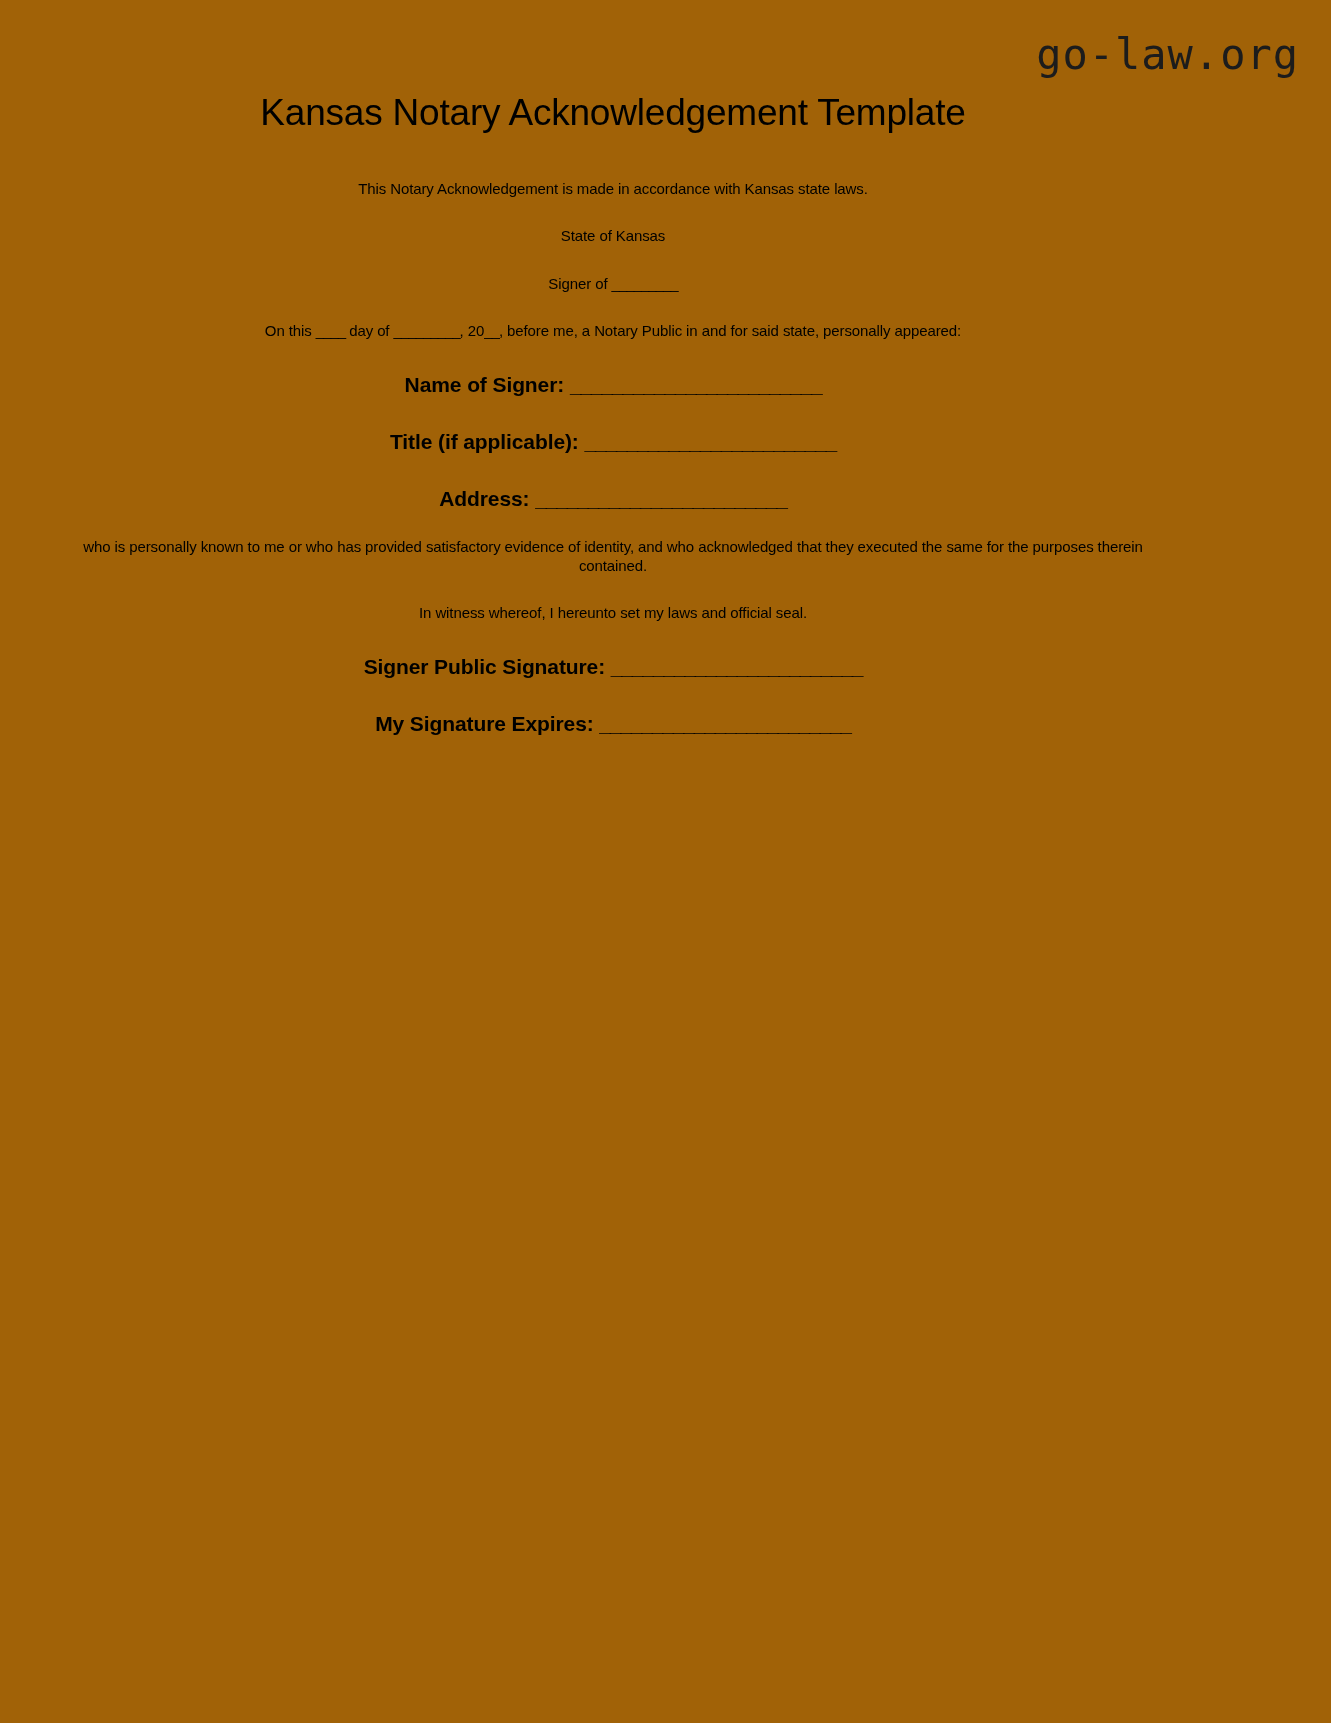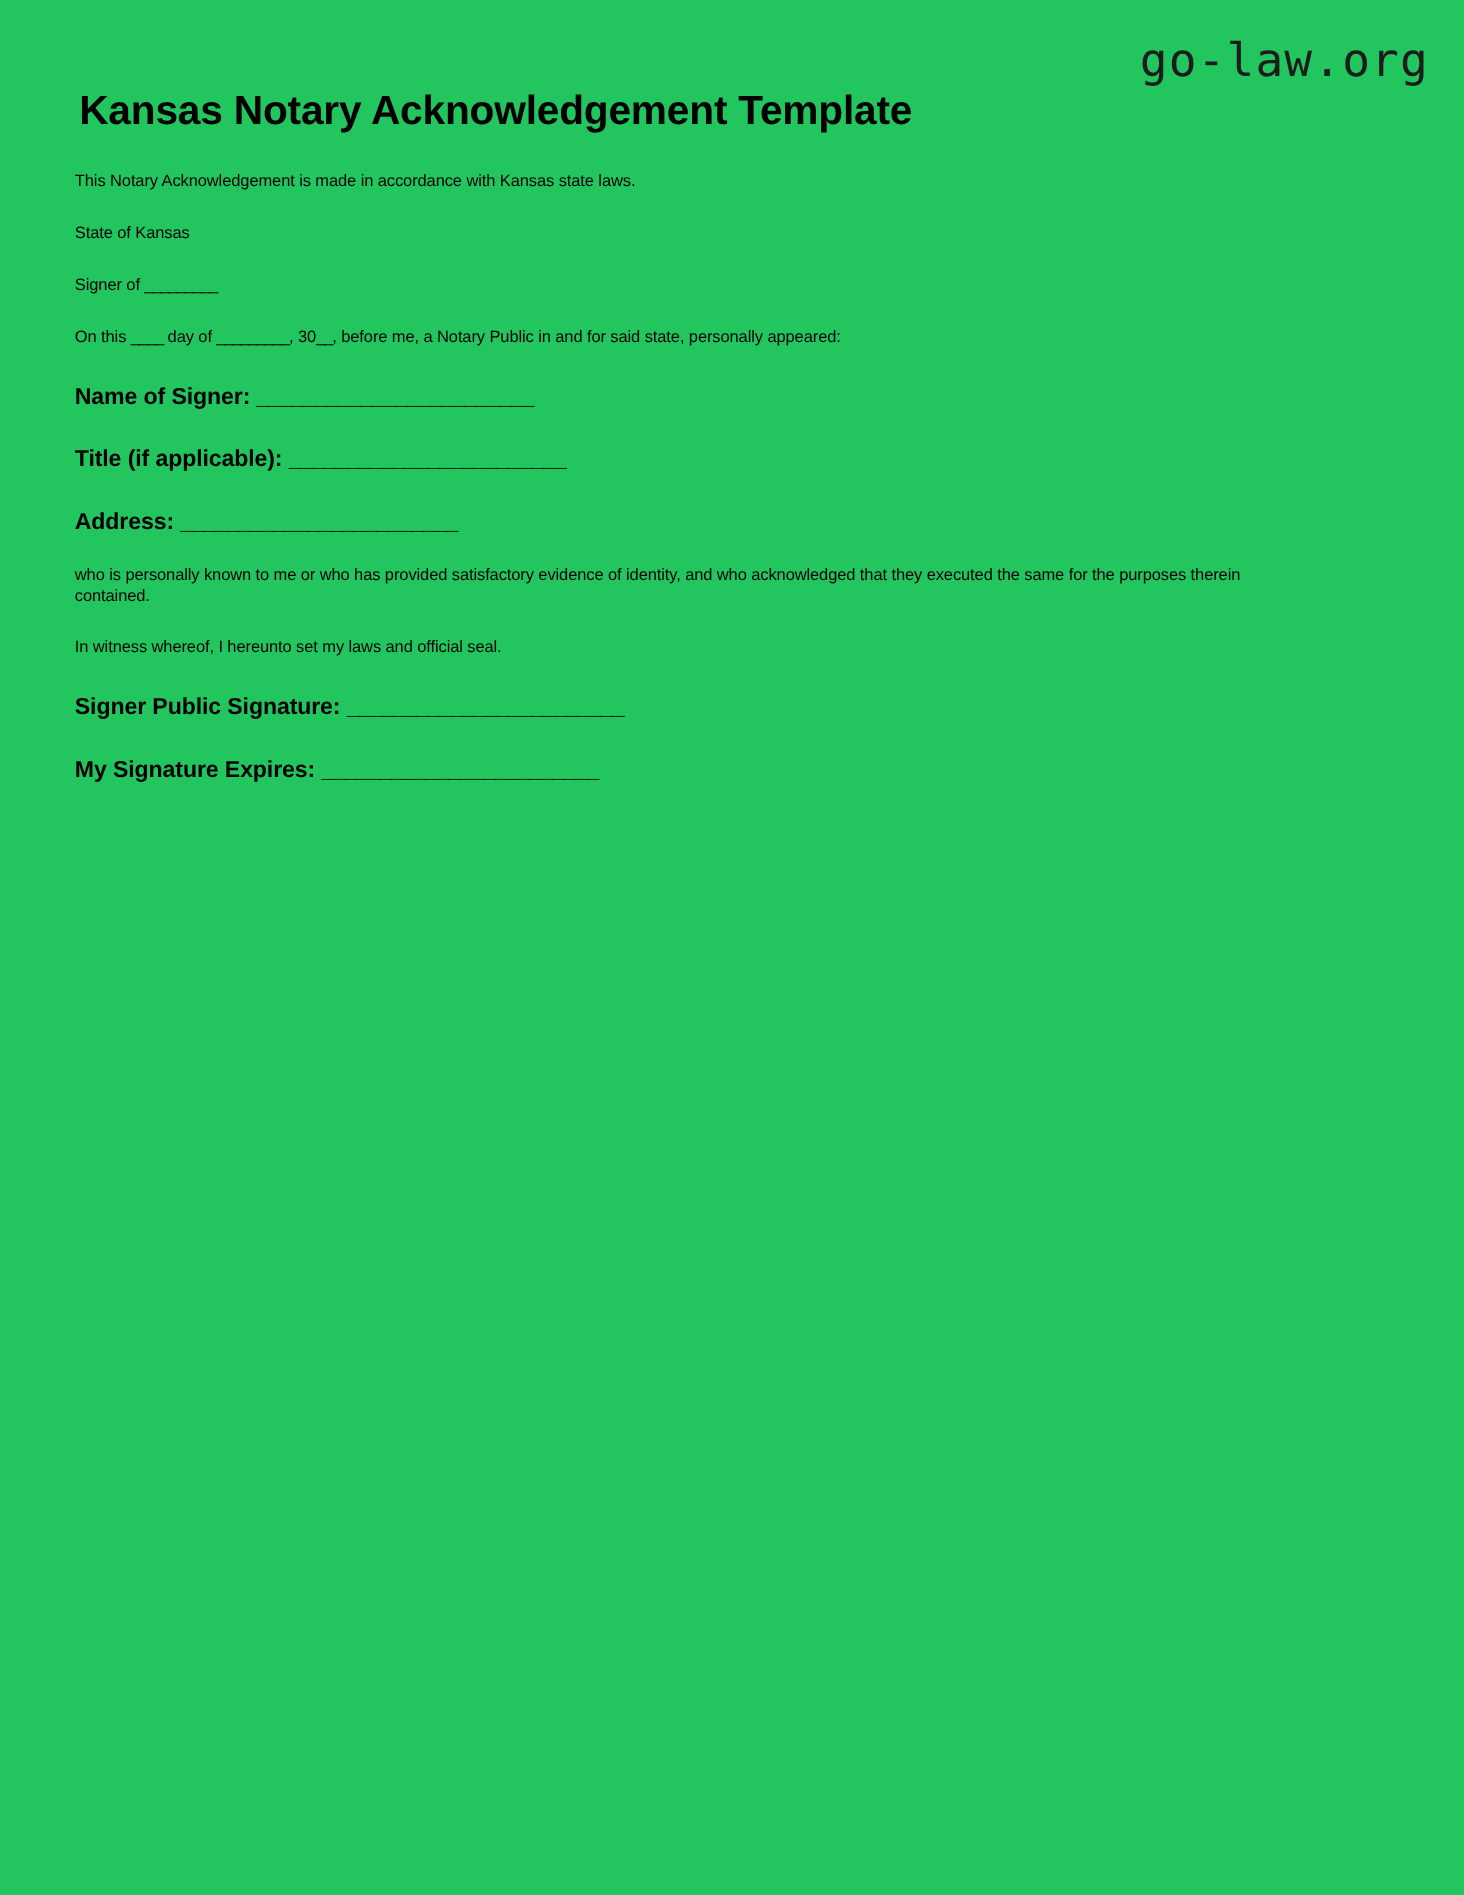--- a/index.html
+++ b/index.html
@@ -12,21 +12,22 @@
     height: 1723px;
     position: relative;
     font-family: "Liberation Sans", "DejaVu Sans", sans-serif;
     color: #000000;
     overflow: hidden;
   }
 
   .page {
     position: absolute;
     inset: 0;
-    background: #22c55e;
+    background: #a16207;
+    text-align: center;
   }
 
   
   .watermark {
     position: absolute;
     top: 34px;
     right: 32px;
     font-family: "DejaVu Sans Mono", "Liberation Mono", monospace;
     font-size: 42px;
     letter-spacing: 1px;
@@ -37,23 +38,23 @@
 
   .content {
     position: absolute;
     left: 68px;
     top: 0;
     width: 1090px;
   }
 
   h1.doc-title {
     font-size: 37px;
-    font-weight: bold;
+    font-weight: normal;
     line-height: 1.15;
-    margin: 4px;
+    margin: 16px;
     padding-top: 76px;
     letter-spacing: -0.2px;
     font-stretch: condensed;
   }
 
   p.para {
     font-size: 15px;
     line-height: 1.24;
     margin: 0;
     padding-top: 29px;
@@ -91,21 +92,21 @@
 
     <p class="para">This Notary Acknowledgement is made in accordance with Kansas state laws.</p>
 
     <p class="para">State of Kansas</p>
 
     <p class="para">
       <span>Signer of </span><span class="blank">_________</span>
     </p>
 
     <p class="para">
-      <span>On this </span><span class="blank">____</span><span> day of </span><span class="blank">_________</span><span>, 30</span><span class="blank">__</span><span>, before me, a Notary Public in and for said state, personally appeared:</span>
+      <span>On this </span><span class="blank">____</span><span> day of </span><span class="blank">_________</span><span>, 20</span><span class="blank">__</span><span>, before me, a Notary Public in and for said state, personally appeared:</span>
     </p>
 
     <p class="field">
       <span class="lbl">Name of Signer: </span><span class="blank-b">________________________</span>
     </p>
 
     <p class="field">
       <span class="lbl">Title (if applicable): </span><span class="blank-b">________________________</span>
     </p>
 

